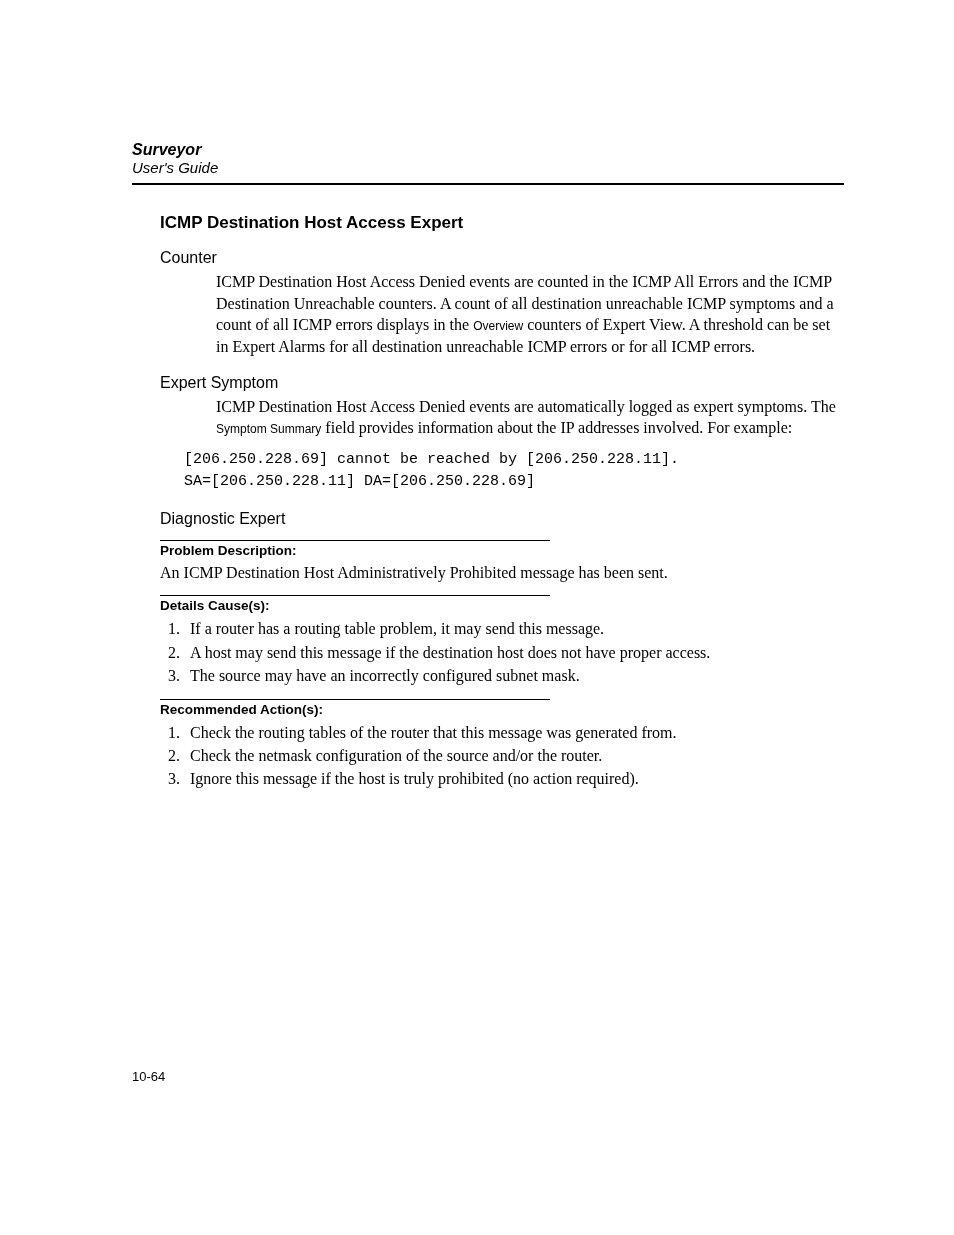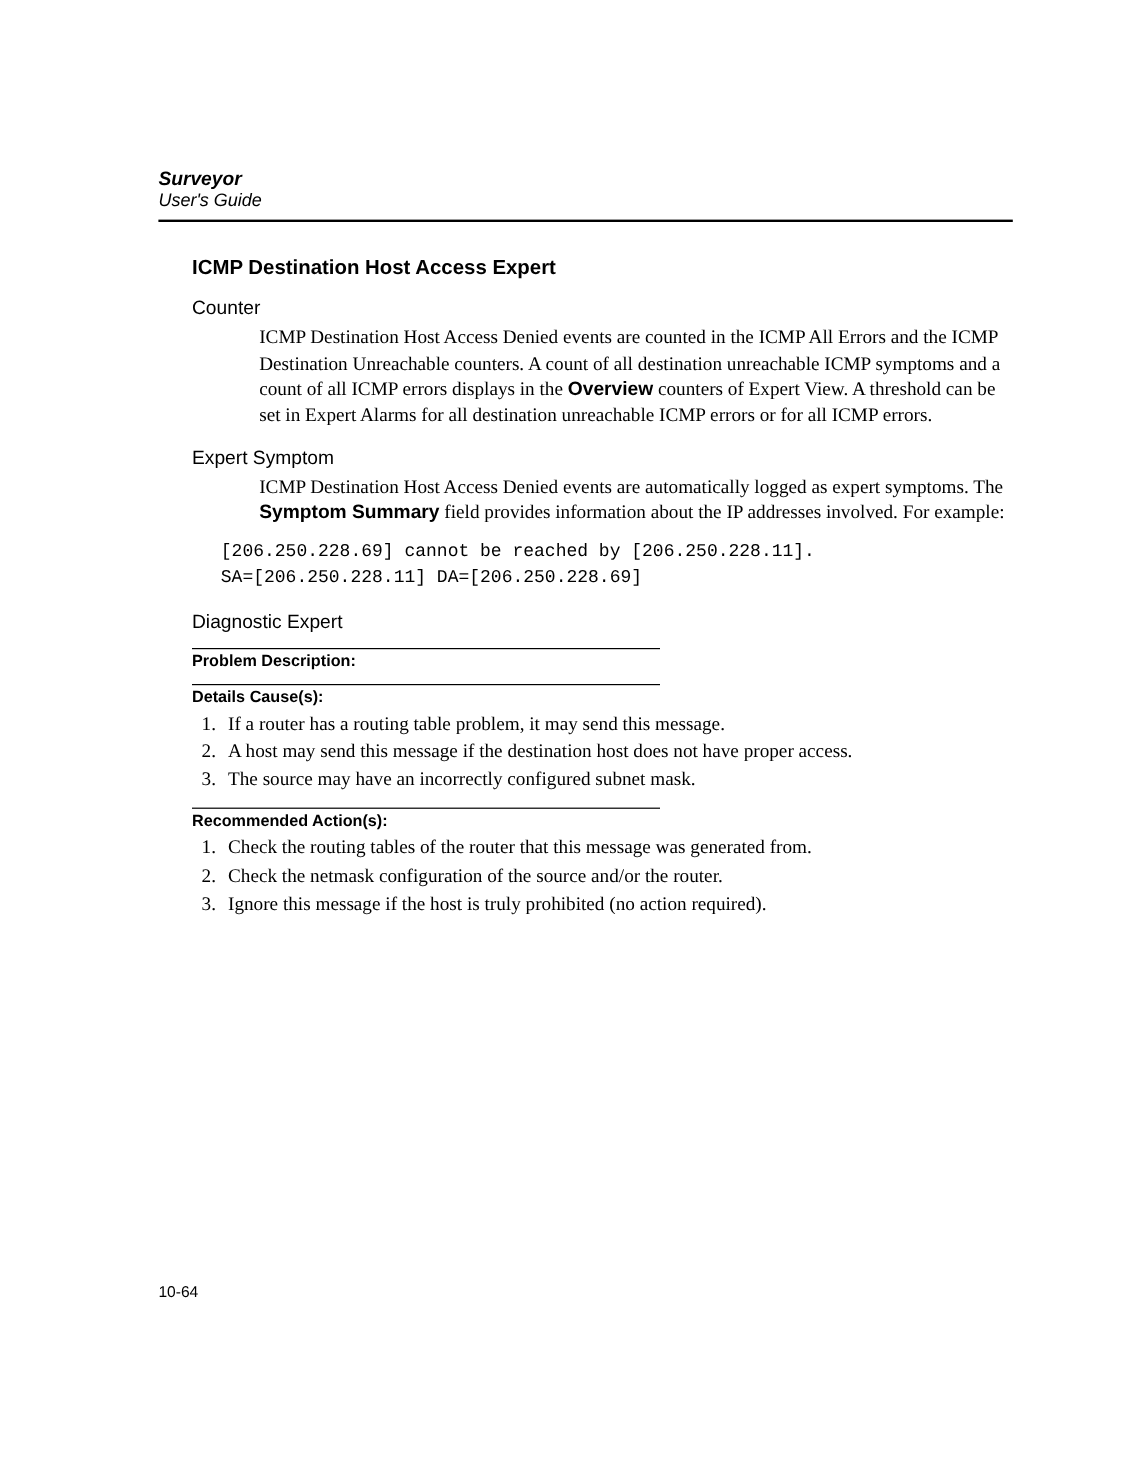--- a/index.html
+++ b/index.html
@@ -54,22 +54,22 @@
     margin-bottom: 4px;
   }
   .body-text {
     font-size: 16px;
     line-height: 1.35;
     margin-left: 56px;
     margin-bottom: 6px;
   }
   .body-text .bold-sans {
     font-family: Arial, Helvetica, sans-serif;
-    font-weight: bold;
-    font-size: 16px;
+    font-weight: normal;
+    font-size: 12px;
   }
   .mono-block {
     font-family: "Courier New", Courier, monospace;
     font-size: 15px;
     line-height: 1.5;
     margin-left: 24px;
     margin-top: 10px;
     margin-bottom: 4px;
     white-space: pre;
   }
@@ -129,20 +129,21 @@
     <div class="body-text">
       <span>ICMP Destination Host Access Denied events are automatically logged as expert symptoms. The </span><span class="bold-sans">Symptom Summary</span><span> field provides information about the IP addresses involved. For example:</span>
     </div>
     <div class="mono-block">[206.250.228.69] cannot be reached by [206.250.228.11].
 SA=[206.250.228.11] DA=[206.250.228.69]</div>
 
     <div class="subhead">Diagnostic Expert</div>
 
     <hr class="rule-short">
     <div class="mini-heading">Problem Description:</div>
+    <div class="para">An ICMP Destination Host Administratively Prohibited message has been sent.</div>
 
     <hr class="rule-short">
     <div class="mini-heading">Details Cause(s):</div>
     <ol class="numlist">
       <li>If a router has a routing table problem, it may send this message.</li>
       <li>A host may send this message if the destination host does not have proper access.</li>
       <li>The source may have an incorrectly configured subnet mask.</li>
     </ol>
 
     <hr class="rule-short">

